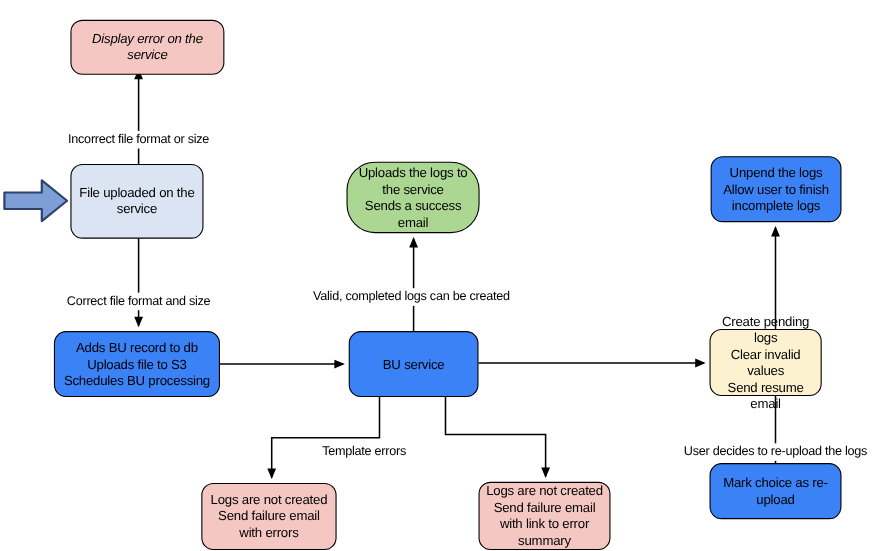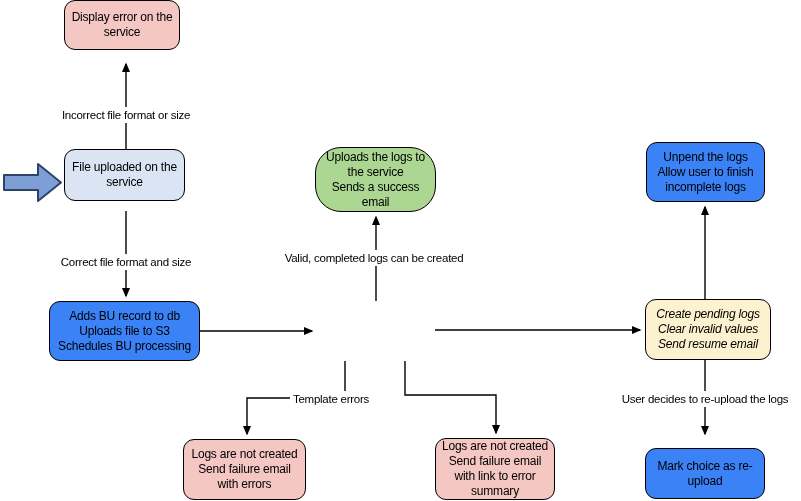--- a/index.html
+++ b/index.html
@@ -30,31 +30,32 @@
   .fill-yellow{background:#FDF2CF;}
   .elabel{
     position:absolute;
     transform:translate(-50%,-50%);
     background:#ffffff;
     font-size:11.5px;line-height:14px;letter-spacing:-0.25px;
     color:#000000;
     white-space:nowrap;
     text-align:center;
     padding:1px 3px;
+    margin-top:12px;
   }
   .elabel.multi{white-space:pre-line;}
   
-  #n-display-error   {left:64px; top:0;   width:116px;height:50px;}
-  #n-file-uploaded   {left:64px; top:149px; width:121px;height:52px;}
+  #n-display-error   {left:64px; top:18px;   width:140px;height:50px;font-style:italic;}
+  #n-file-uploaded   {left:64px; top:149px; width:121px;height:68px;}
   #n-adds-bu         {left:49px; top:301px; width:151px;height:60px;}
   #n-bu-service      {left:317px;top:301px; width:118px;height:60px;}
   #n-uploads-logs    {left:315px;top:147px; width:121px;height:65px;border-radius:26px;}
-  #n-create-pending  {left:645px;top:299px; width:126px;height:61px;font-style:italic;}
+  #n-create-pending  {left:645px;top:299px; width:102px;height:61px;}
   #n-unpend          {left:646px;top:142px; width:119px;height:60px;}
-  #n-mark-reupload   {left:645px;top:448px; width:120px;height:51px;}
+  #n-mark-reupload   {left:645px;top:421px; width:120px;height:51px;}
   #n-logs-err1       {left:183px;top:439px; width:123px;height:61px;}
   #n-logs-err2       {left:435px;top:438px; width:120px;height:62px;}
   
   #l-incorrect {left:126px;top:115px;}
   #l-correct   {left:126px;top:262px;}
   #l-valid     {left:374px;top:258px;}
   #l-partial   {left:522px;top:329px;}
   #l-user-correct {left:703px;top:256px;}
   #l-user-reupload{left:705px;top:399px;}
   #l-template  {left:331px;top:399px;}
@@ -93,20 +94,21 @@
     <polygon points="4,175 38,175 38,164 61,182.5 38,201 38,190 4,190" fill="#7D9FD6" stroke="#2E4369" stroke-width="2" stroke-linejoin="round"></polygon>
   </svg>
 
   <div class="node fill-pink" id="n-display-error">Display error on the
 service</div>
   <div class="node fill-blue" id="n-file-uploaded">File uploaded on the
 service</div>
   <div class="node fill-white" id="n-adds-bu">Adds BU record to db
 Uploads file to S3
 Schedules BU processing</div>
+  <div class="node fill-white" id="n-bu-service">BU service</div>
   <div class="node fill-green" id="n-uploads-logs">Uploads the logs to
 the service
 Sends a success
 email</div>
   <div class="node fill-yellow" id="n-create-pending">Create pending logs
 Clear invalid values
 Send resume email</div>
   <div class="node fill-white" id="n-unpend">Unpend the logs
 Allow user to finish
 incomplete logs</div>

